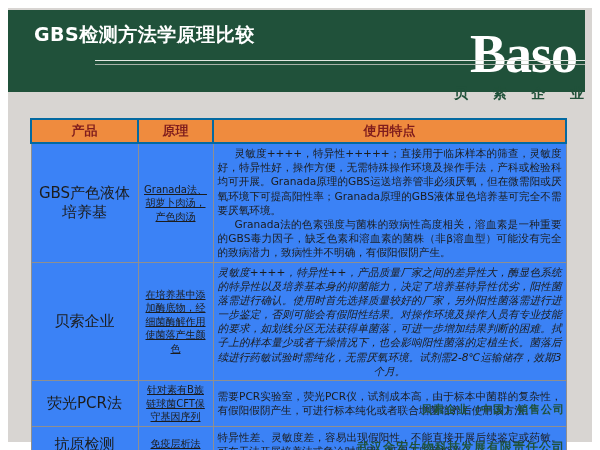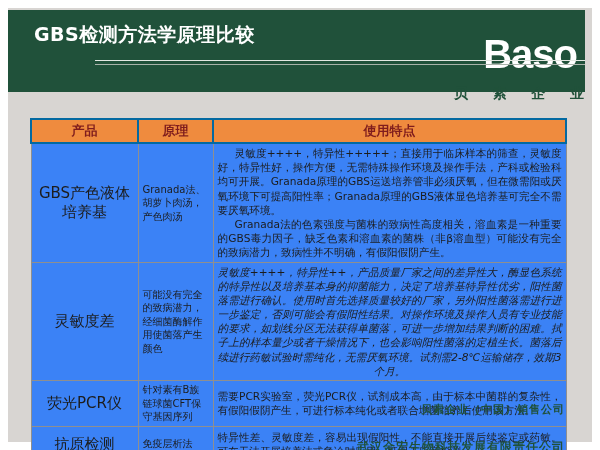--- a/index.html
+++ b/index.html
@@ -20,22 +20,22 @@
   .title{
     position:absolute;left:26px;top:12px;
     color:#ffffff;font-size:19px;font-weight:bold;letter-spacing:0.5px;
     white-space:nowrap;
   }
   .rule{position:absolute;left:87px;width:490px;height:1px;z-index:3;}
   .rule1{top:50px;background:#e4e8e2;}
   .rule2{top:54px;background:#a9b3aa;}
   .logo{
     position:absolute;top:22px;right:8px;z-index:2;
-    font-family:Liberation Sans, sans-serif;
-    font-weight:bold;font-size:40px;line-height:44px;color:#ffffff;
+    font-family:Liberation Serif, serif;
+    font-weight:bold;font-size:54px;line-height:44px;color:#ffffff;
     letter-spacing:-1px;
   }
   .logo-sub{
     position:absolute;top:77px;right:8px;width:130px;
     display:flex;justify-content:space-between;
     color:#20513a;font-size:14px;font-weight:bold;
   }
   
   table.cmp{
     position:absolute;left:22px;top:110px;width:535px;height:270px;
@@ -44,21 +44,21 @@
   }
   table.cmp th{
     background:#ef8b3e;color:#7f1d1d;font-size:13px;font-weight:bold;
     height:22px;border:2px solid #0369a1;padding:0;
   }
   table.cmp td{
     background:#3b82f6;border:1px solid #8f8f8f;color:#1c1c1c;
     vertical-align:middle;padding:2px 4px;
   }
   td.product{text-align:center;font-size:15px;}
-  td.principle{text-align:left;font-size:10px;line-height:1.35;}
+  td.principle{text-align:center;font-size:10px;line-height:1.35;text-decoration:underline;}
   td.features{font-size:10.6px;line-height:1.34;text-align:justify;padding:2px 7px;}
   td.features p{margin:0;}
   .indent p{text-indent:1.6em;}
   .center-last p{text-align:justify;text-align-last:center;font-style:italic;}
   tr.r0{height:88px;}
   tr.r1{height:89px;}
   tr.r2{height:35px;}
   tr.r3{height:36px;}
   
   .footer{
@@ -105,28 +105,28 @@
     <tbody>
       <tr class="r0">
         <td class="product">GBS产色液体培养基</td>
         <td class="principle">Granada法、胡萝卜肉汤，产色肉汤</td>
         <td class="features indent">
           <p>灵敏度++++，特异性+++++；直接用于临床样本的筛查，灵敏度好，特异性好，操作方便，无需特殊操作环境及操作手法，产科或检验科均可开展。Granada原理的GBS运送培养管非必须厌氧，但在微需阳或厌氧环境下可提高阳性率；Granada原理的GBS液体显色培养基可完全不需要厌氧环境。</p>
           <p>Granada法的色素强度与菌株的致病性高度相关，溶血素是一种重要的GBS毒力因子，缺乏色素和溶血素的菌株（非β溶血型）可能没有完全的致病潜力，致病性并不明确，有假阳假阴产生。</p>
         </td>
       </tr>
       <tr class="r1">
-        <td class="product">灵敏度差</td>
-        <td class="principle">可能没有完全的致病潜力，经细菌酶解作用使菌落产生颜色</td>
+        <td class="product">贝索企业</td>
+        <td class="principle">在培养基中添加酶底物，经细菌酶解作用使菌落产生颜色</td>
         <td class="features center-last">
           <p>灵敏度++++，特异性++，产品质量厂家之间的差异性大，酶显色系统的特异性以及培养基本身的抑菌能力，决定了培养基特异性优劣，阳性菌落需进行确认。使用时首先选择质量较好的厂家，另外阳性菌落需进行进一步鉴定，否则可能会有假阳性结果。对操作环境及操作人员有专业技能的要求，如划线分区无法获得单菌落，可进一步增加结果判断的困难。拭子上的样本量少或者干燥情况下，也会影响阳性菌落的定植生长。菌落后续进行药敏试验时需纯化，无需厌氧环境。试剂需2-8℃运输储存，效期3个月。</p>
         </td>
       </tr>
       <tr class="r2">
-        <td class="product">荧光PCR仪</td>
+        <td class="product">荧光PCR法</td>
         <td class="principle">针对素有B族链球菌CFT保守基因序列</td>
         <td class="features">
           <p>需要PCR实验室，荧光PCR仪，试剂成本高，由于标本中菌群的复杂性，有假阳假阴产生，可进行标本纯化或者联合增菌培养后使用该方法。</p>
         </td>
       </tr>
       <tr class="r3">
         <td class="product">抗原检测</td>
         <td class="principle">免疫层析法</td>
         <td class="features">
           <p>特异性差、灵敏度差，容易出现假阳性，不能直接开展后续鉴定或药敏。可在无法开展培养法或急诊时应用，可用于床旁检测。</p>

